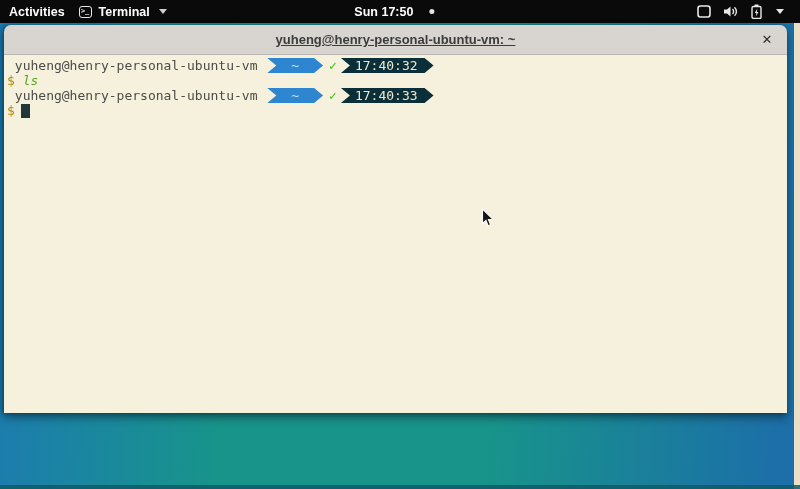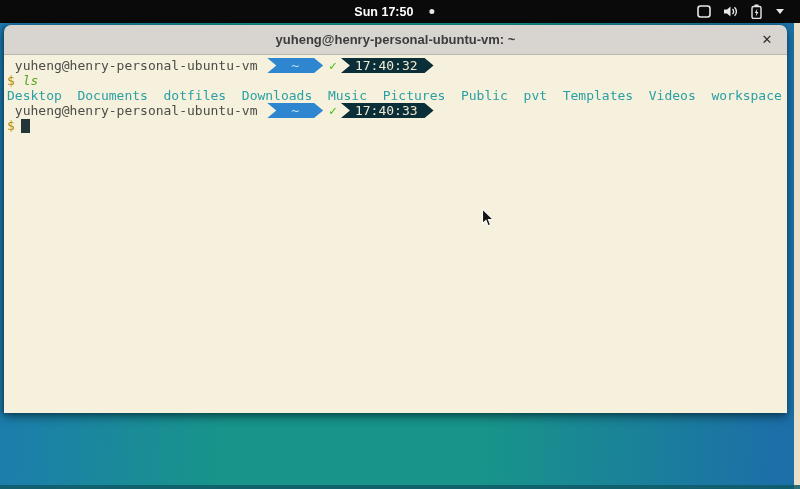--- a/index.html
+++ b/index.html
@@ -56,21 +56,21 @@
     box-shadow: 0 4px 10px rgba(0,25,35,.55), -2px 0 4px rgba(0,25,35,.35);
     display:flex; flex-direction:column;
   }
   .titlebar {
     height:30px; background: var(--titlebar-bg,#d8d5d1);
     border-radius:7px 7px 0 0; position:relative;
     display:flex; align-items:center; justify-content:center;
     border-bottom:1px solid #bab6b1;
   }
   .titlebar-title {
-    font-size:13px; font-weight:700; color: var(--titlebar-text,#3c3c3c);
+    font-size:13px; font-weight:700; color: var(--titlebar-text,#3c3c3c); text-decoration: underline;
   }
   .close-btn {
     position:absolute; right:10px; top:50%; transform:translateY(-50%);
     width:20px; height:20px; display:flex; align-items:center; justify-content:center;
     color:#2f2f2f; font-size:13px; font-weight:700; cursor:default;
     font-family:"DejaVu Sans", sans-serif;
   }
   .term-body {
     flex:1; background: var(--terminal-bg,#f5f1dc);
     font-family:"DejaVu Sans Mono", monospace; font-size:13px;
@@ -102,20 +102,28 @@
   }
 
   .mouse-cursor { position:absolute; left:481px; top:208px; z-index:50; }
 </style>
 </head>
 <body>
 
 <div class="screen">
 
   <div class="top-bar">
+    <div class="tb-left">
+      <span>Activities</span>
+      <span class="tb-app">
+        <span class="term-app-icon">&gt;_</span>
+        <span>Terminal</span>
+        <span class="caret-down"></span>
+      </span>
+    </div>
     <div class="tb-clock">
       <span>Sun 17:50</span>
       <span class="clock-dot"></span>
     </div>
     <div class="tb-right">
       <span>
         <svg width="14" height="13" viewBox="0 0 14 13">
             <rect x="1" y="1" width="12" height="11" rx="2.5" fill="none" stroke="#e8e8e8" stroke-width="1.6"></rect>
           </svg>
       </span>
@@ -145,23 +153,20 @@
     <div class="term-body">
 
       <div class="term-line">
         <span class="host-text"> yuheng@henry-personal-ubuntu-vm </span><span class="pl-seg pl-blue">~</span><span class="check-mark">✓</span><span class="pl-seg pl-dark">17:40:32</span>
       </div>
 
       <div class="term-line">
         <span class="dollar">$</span><span class="cmd-text"> </span><span class="cmd-text">ls</span>
       </div>
 
-      <div class="term-line">
-        <span class="dir-list">Desktop  Documents  dotfiles  Downloads  Music  Pictures  Public  pvt  Templates  Videos  workspace</span>
-      </div>
 
       <div class="term-line">
         <span class="host-text"> yuheng@henry-personal-ubuntu-vm </span><span class="pl-seg pl-blue">~</span><span class="check-mark">✓</span><span class="pl-seg pl-dark">17:40:33</span>
       </div>
 
       <div class="term-line">
         <span class="dollar">$</span><span class="cursor-block"></span>
       </div>
 
     </div>

